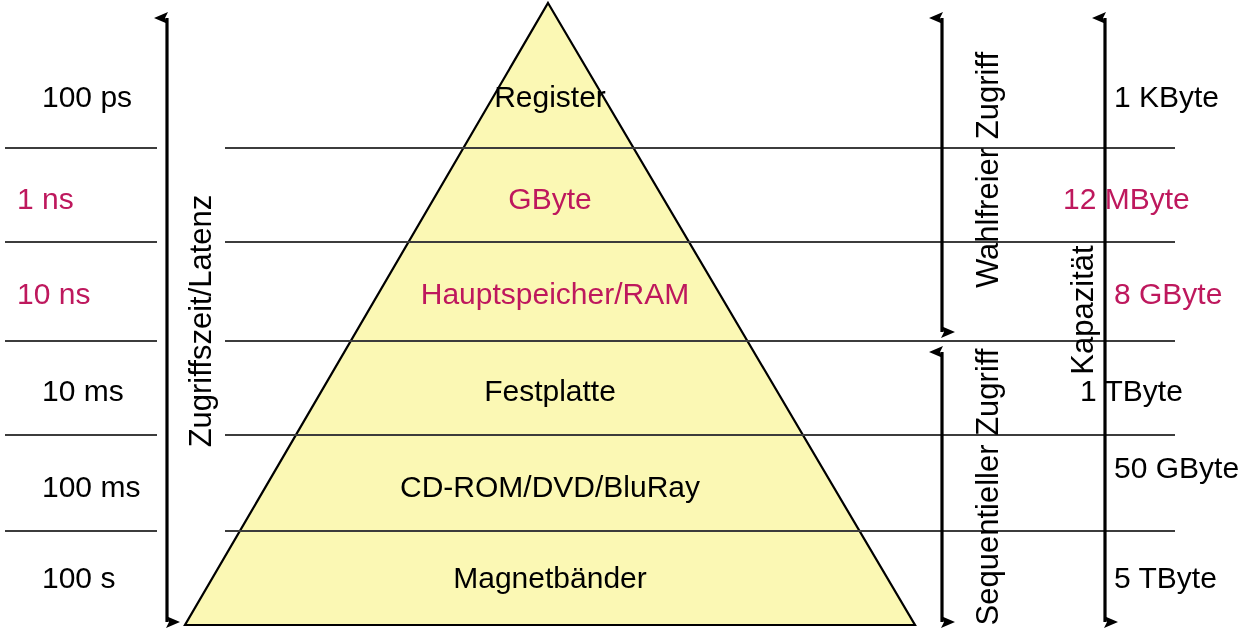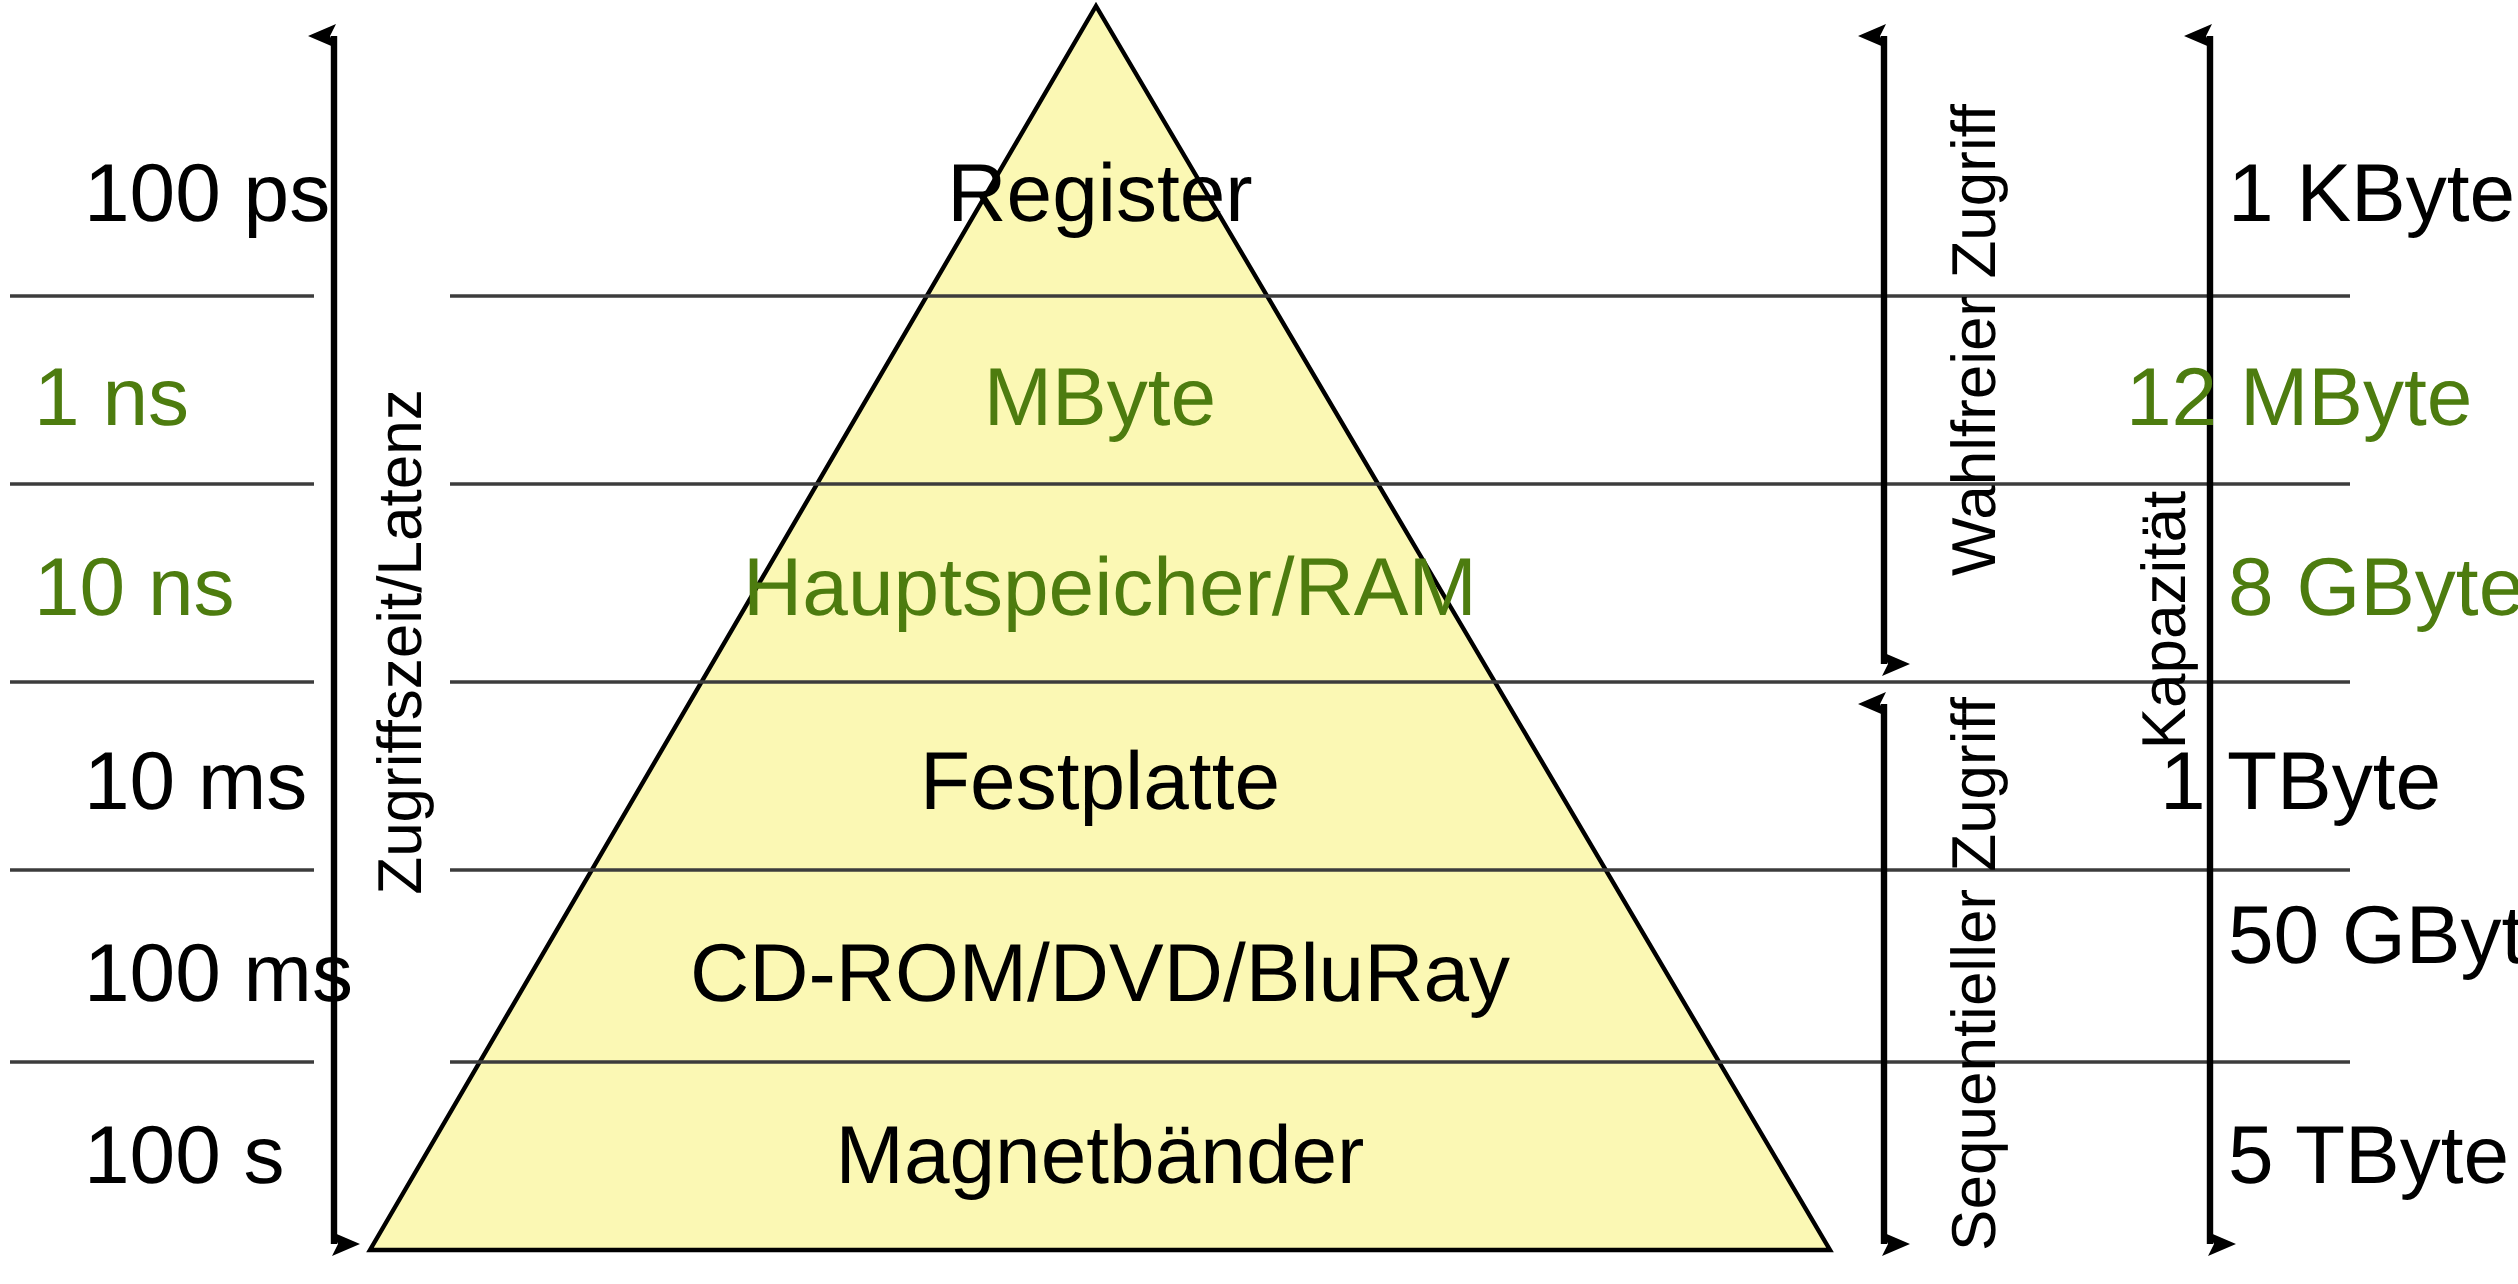--- a/index.html
+++ b/index.html
@@ -21,24 +21,24 @@
     position: absolute;
     left: 0;
     top: 0;
     width: 1259px;
     height: 642px;
   }
   .txt {
     position: absolute;
     white-space: nowrap;
     color: #000000;
-    font-size: 41px;
+    font-size: 30px;
     line-height: 1;
   }
-  .blue { color: #4d7c0f; }
+  .blue { color: #be185d; }
   .tier-label {
     transform: translate(-50%, -50%);
   }
   .lat-label, .cap-label {
     transform: translateY(-50%);
   }
   .vert {
     transform-origin: 50% 50%;
     transform: translate(-50%, -50%) rotate(-90deg);
     text-align: center;
@@ -91,21 +91,21 @@
   <div class="txt vert" style="left:200px; top:321px; font-size:31px;">Zugriffszeit/Latenz</div>
 
   <div class="txt lat-label" style="left:42px; top:97px;">100 ps</div>
   <div class="txt lat-label blue" style="left:17px; top:199px;">1 ns</div>
   <div class="txt lat-label blue" style="left:17px; top:294px;">10 ns</div>
   <div class="txt lat-label" style="left:42px; top:391px;">10 ms</div>
   <div class="txt lat-label" style="left:42px; top:487px;">100 ms</div>
   <div class="txt lat-label" style="left:42px; top:578px;">100 s</div>
 
   <div class="txt tier-label" style="left:550px; top:97px;">Register</div>
-  <div class="txt tier-label blue" style="left:550px; top:199px;">MByte</div>
+  <div class="txt tier-label blue" style="left:550px; top:199px;">GByte</div>
   <div class="txt tier-label" style="left:550px; top:391px;">Festplatte</div>
   <div class="txt tier-label blue" style="left:555px; top:294px;">Hauptspeicher/RAM</div>
   <div class="txt tier-label" style="left:550px; top:487px;">CD-ROM/DVD/BluRay</div>
   <div class="txt tier-label" style="left:550px; top:578px;">Magnetbänder</div>
 
   <div class="txt vert" style="left:987px; top:170px; font-size:31px;">Wahlfreier Zugriff</div>
   <div class="txt vert" style="left:987px; top:487px; font-size:31px;">Sequentieller Zugriff</div>
 
   <div class="txt vert" style="left:1082px; top:310px; font-size:31px;">Kapazität</div>
 

